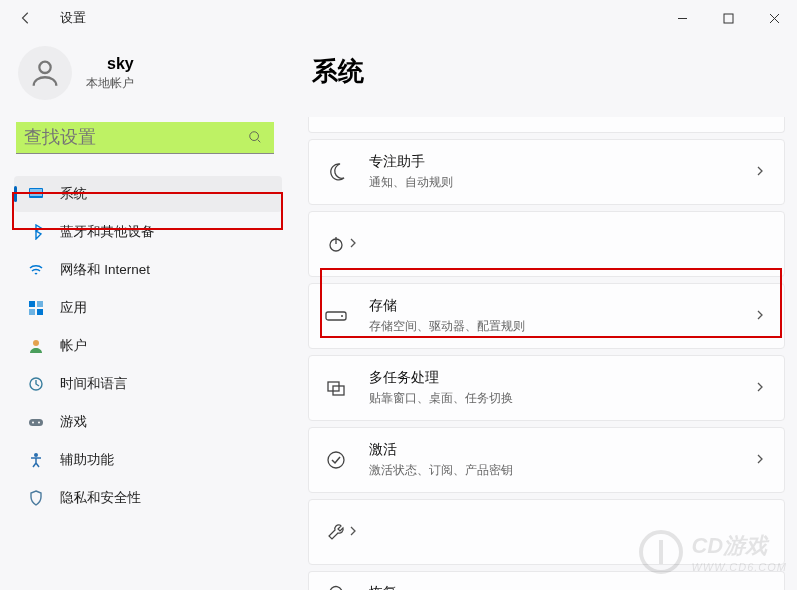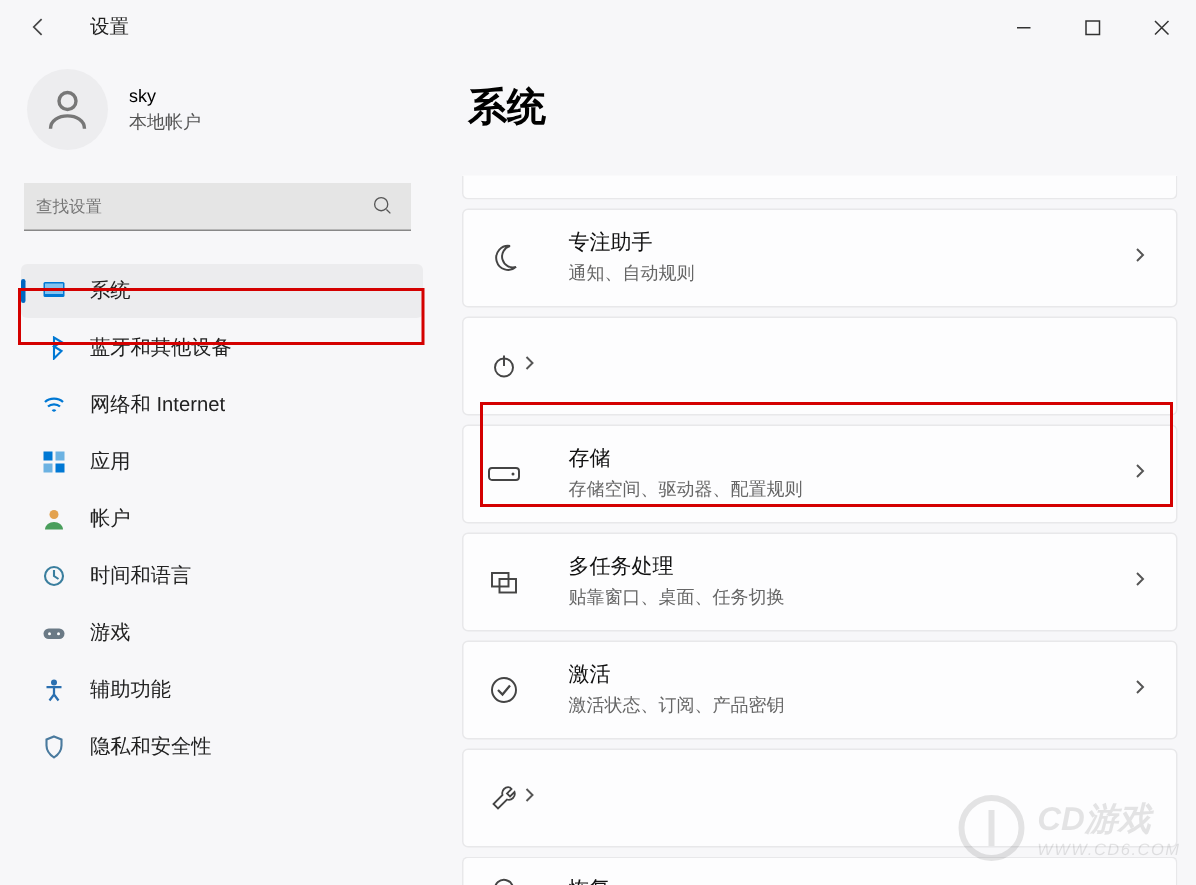--- a/index.html
+++ b/index.html
@@ -10,44 +10,44 @@
 .titlebar .title { margin-left: 20px; font-size: 13px; color: #222; }
 .winctrl { margin-left: auto; display: flex; }
 .winctrl div { width: 46px; height: 36px; display: flex; align-items: center; justify-content: center; color: #333; cursor: pointer; }
 
 .container { display: flex; height: calc(100% - 36px); }
 
 .sidebar { width: 290px; padding: 10px 8px 0 14px; display: flex; flex-direction: column; }
 .profile { display: flex; align-items: center; margin-bottom: 22px; padding-left: 4px; }
 .avatar { width: 54px; height: 54px; border-radius: 50%; background: #ededef; display: flex; align-items: center; justify-content: center; color: #777; }
 .profile-text { margin-left: 14px; }
-.profile-text .name { font-size: 12px; font-weight: 400; }
+.profile-text .name { font-size: 16px; font-weight: 700; margin-left: 21px; }
 .profile-text .type { font-size: 12px; color: #555; margin-top: 2px; }
 
 .search { position: relative; margin: 0 8px 22px 2px; }
-.search input { width: 100%; height: 32px; border: none; border-bottom: 1.5px solid #888; background: #e5e5e5; padding: 0 32px 0 8px; font-size: 11px; outline: none; }
+.search input { width: 100%; height: 32px; border: none; border-bottom: 1.5px solid #888; background: #bef264; padding: 0 32px 0 8px; font-size: 18px; outline: none; }
 .search .sicon { position: absolute; right: 12px; top: 8px; color: #555; }
 
 .nav { display: flex; flex-direction: column; gap: 2px; }
 .nav-item { display: flex; align-items: center; height: 36px; padding-left: 14px; border-radius: 4px; cursor: pointer; position: relative; }
 .nav-item.selected { background: #ececee; }
 .nav-item.selected::before { content:""; position:absolute; left:0; top:10px; width:3px; height:16px; background:#0067c0; border-radius:2px; }
 .nav-item .nicon { width: 16px; height:16px; margin-right: 16px; flex-shrink:0; }
 .nav-item .nlabel { font-size: 13.5px; color: #222; }
 
 .redbox-side { position:absolute; border:2.5px solid #d40000; pointer-events:none; }
 
 .main { flex: 1; padding: 18px 12px 0 18px; overflow: hidden; }
 .main h1 { font-size: 26px; font-weight: 600; margin-bottom: 28px; padding-left: 4px; }
 
 .card { background: #fdfdfe; border: 1px solid #e8e8ea; border-radius: 4px; height: 66px; display: flex; align-items: center; padding: 0 18px 0 16px; margin-bottom: 6px; cursor: pointer; position: relative; }
 .card.cut-top { height: 16px; padding:0; border-top:none; border-radius:0 0 4px 4px; margin-bottom:6px;}
 .card.cut-bottom { height: 42px; border-bottom:none; border-radius:4px 4px 0 0;}
 .cicon { width: 22px; height: 22px; display:flex; align-items:center; justify-content:center; color:#444; flex-shrink:0; }
-.ctext { margin-left: 32px; flex:1; }
+.ctext { margin-left: 22px; flex:1; }
 .ctitle { font-size: 14px; color:#111; }
 .cdesc { font-size: 12px; color:#666; margin-top: 3px; }
 .chev { color:#555; }
 
 .redbox-main { position:absolute; border:2.5px solid #d40000; pointer-events:none; }
 
 .watermark { position:absolute; right:10px; bottom:16px; color:rgba(0,0,0,.10); font-size:13px; font-style:italic; display:flex; align-items:center; gap:8px;}
 .watermark .circ{width:44px;height:44px;border:4px solid rgba(0,0,0,.10);border-radius:50%;position:relative;}
 .watermark .circ::after{content:"";position:absolute;left:50%;top:6px;bottom:6px;width:4px;background:rgba(0,0,0,.10);transform:translateX(-50%);}
 .watermark .wm-t{font-size:22px;font-weight:600;}

